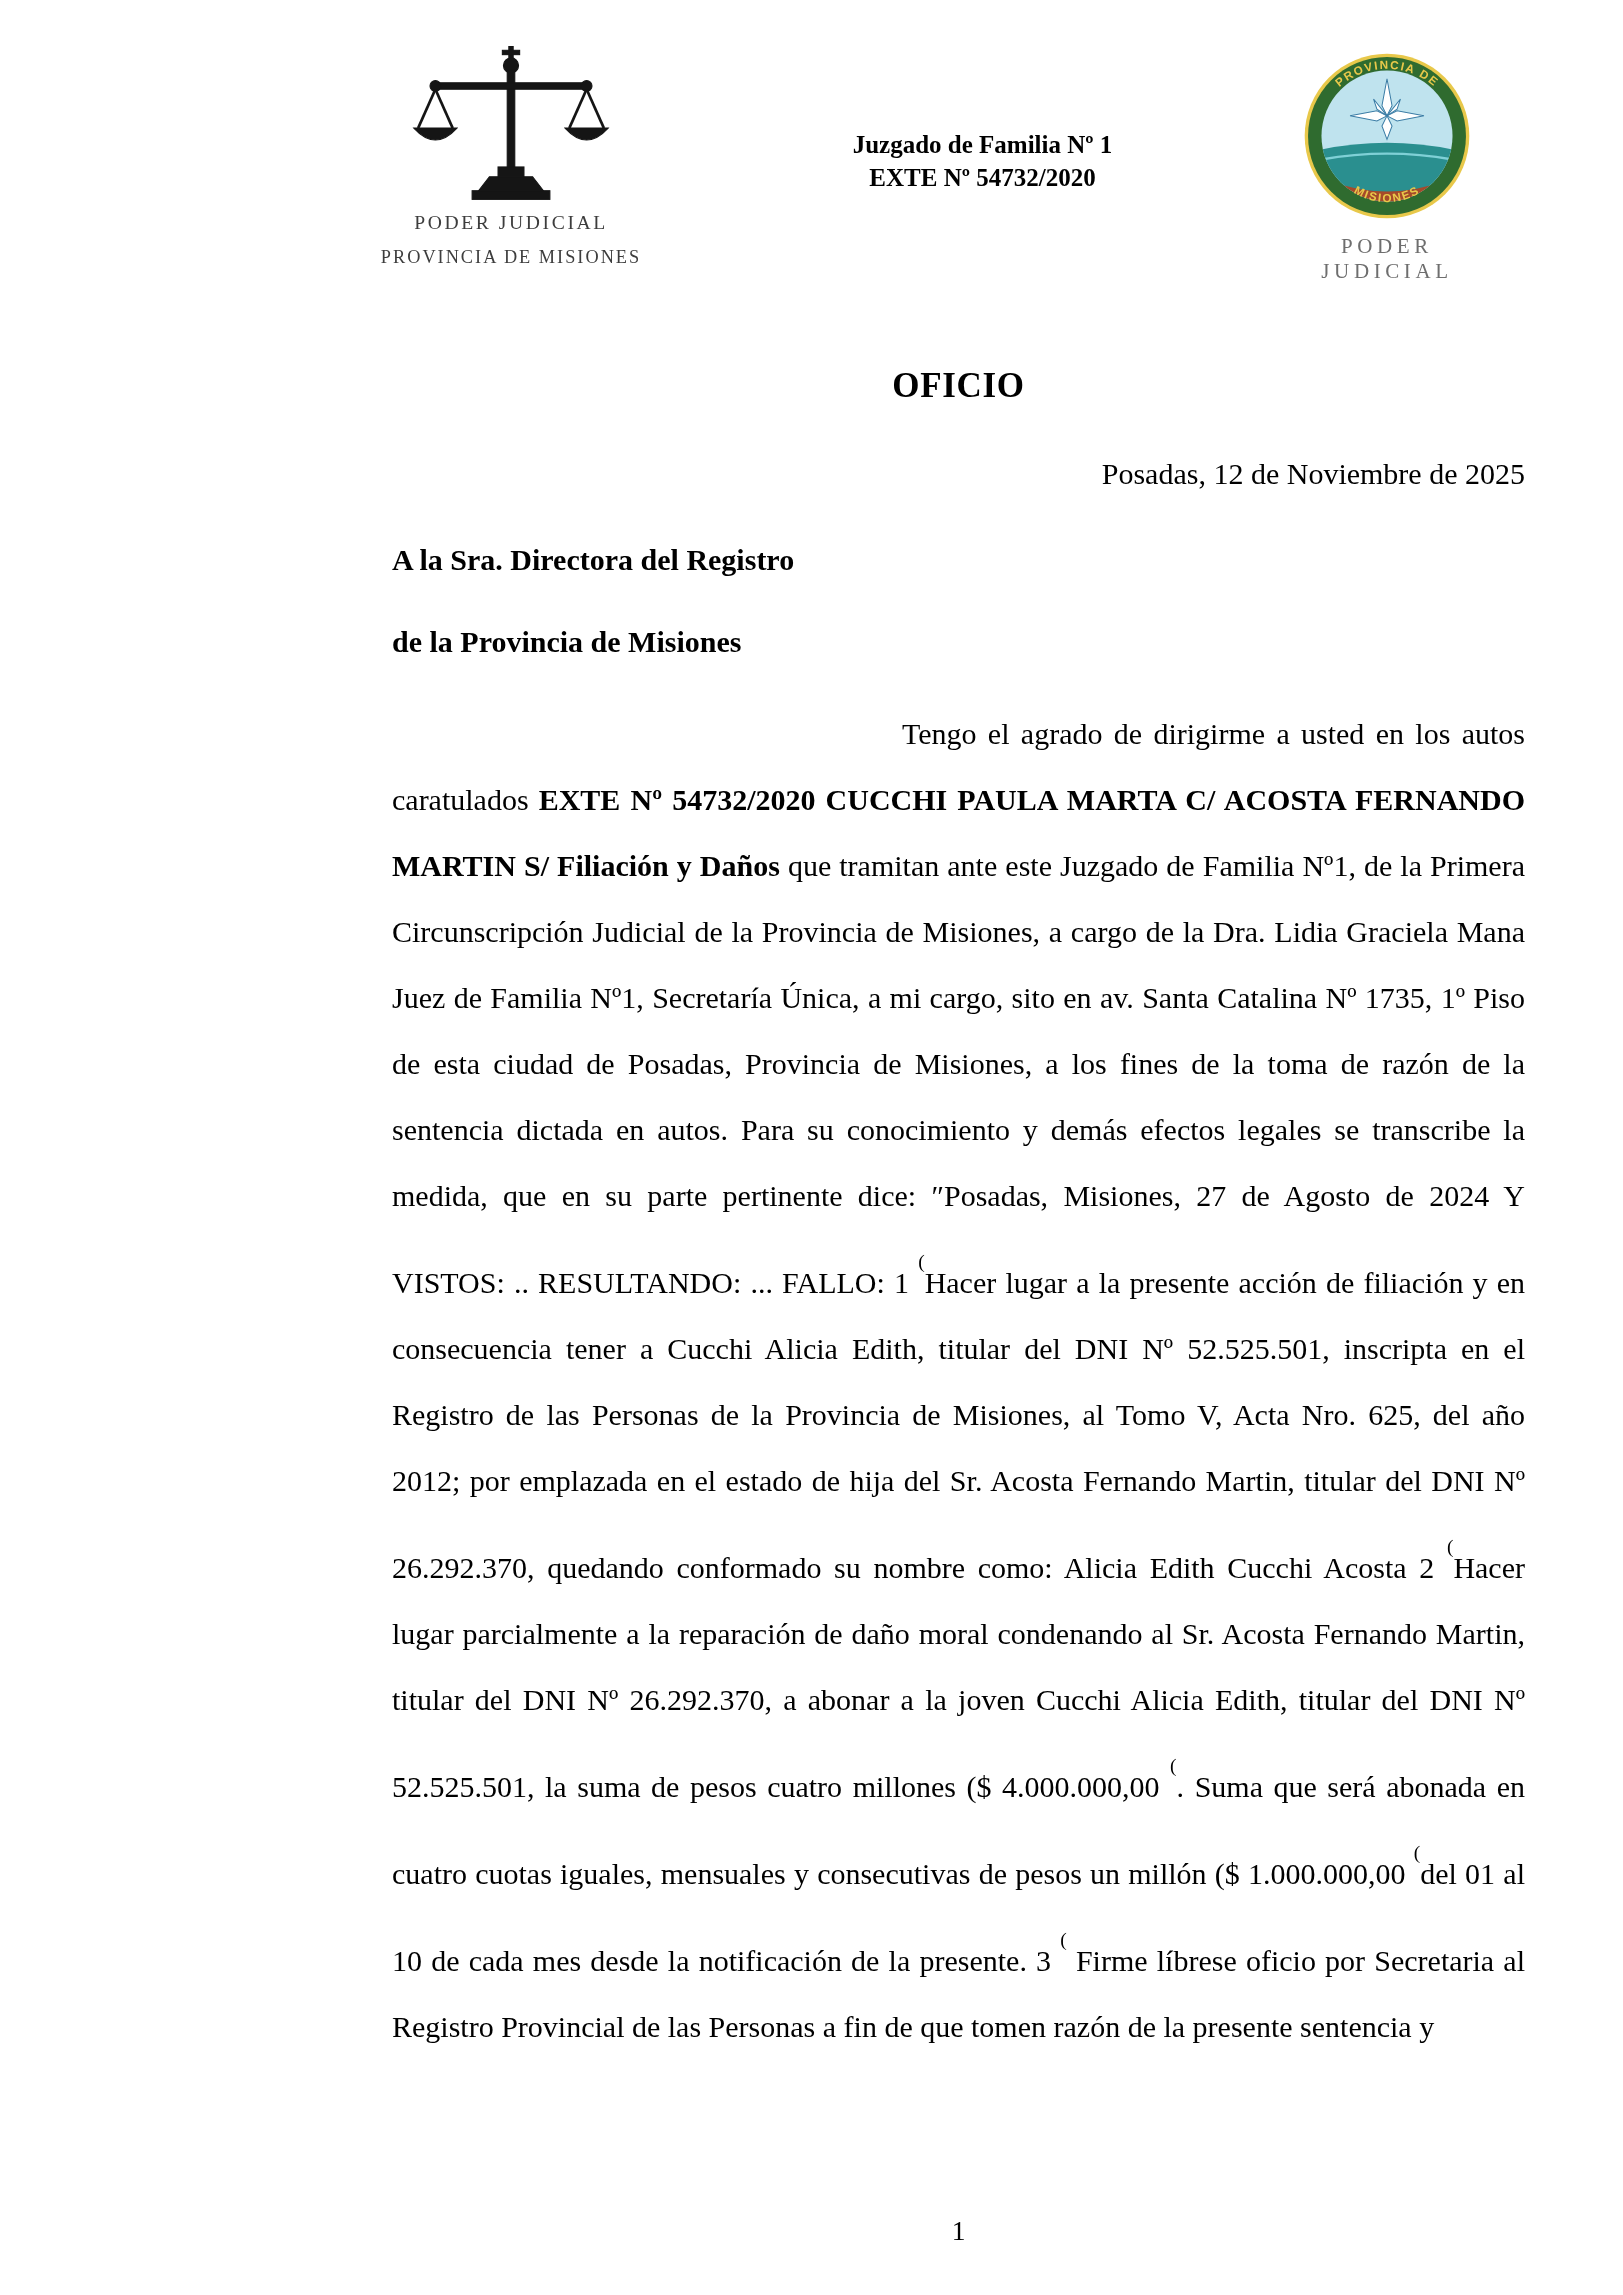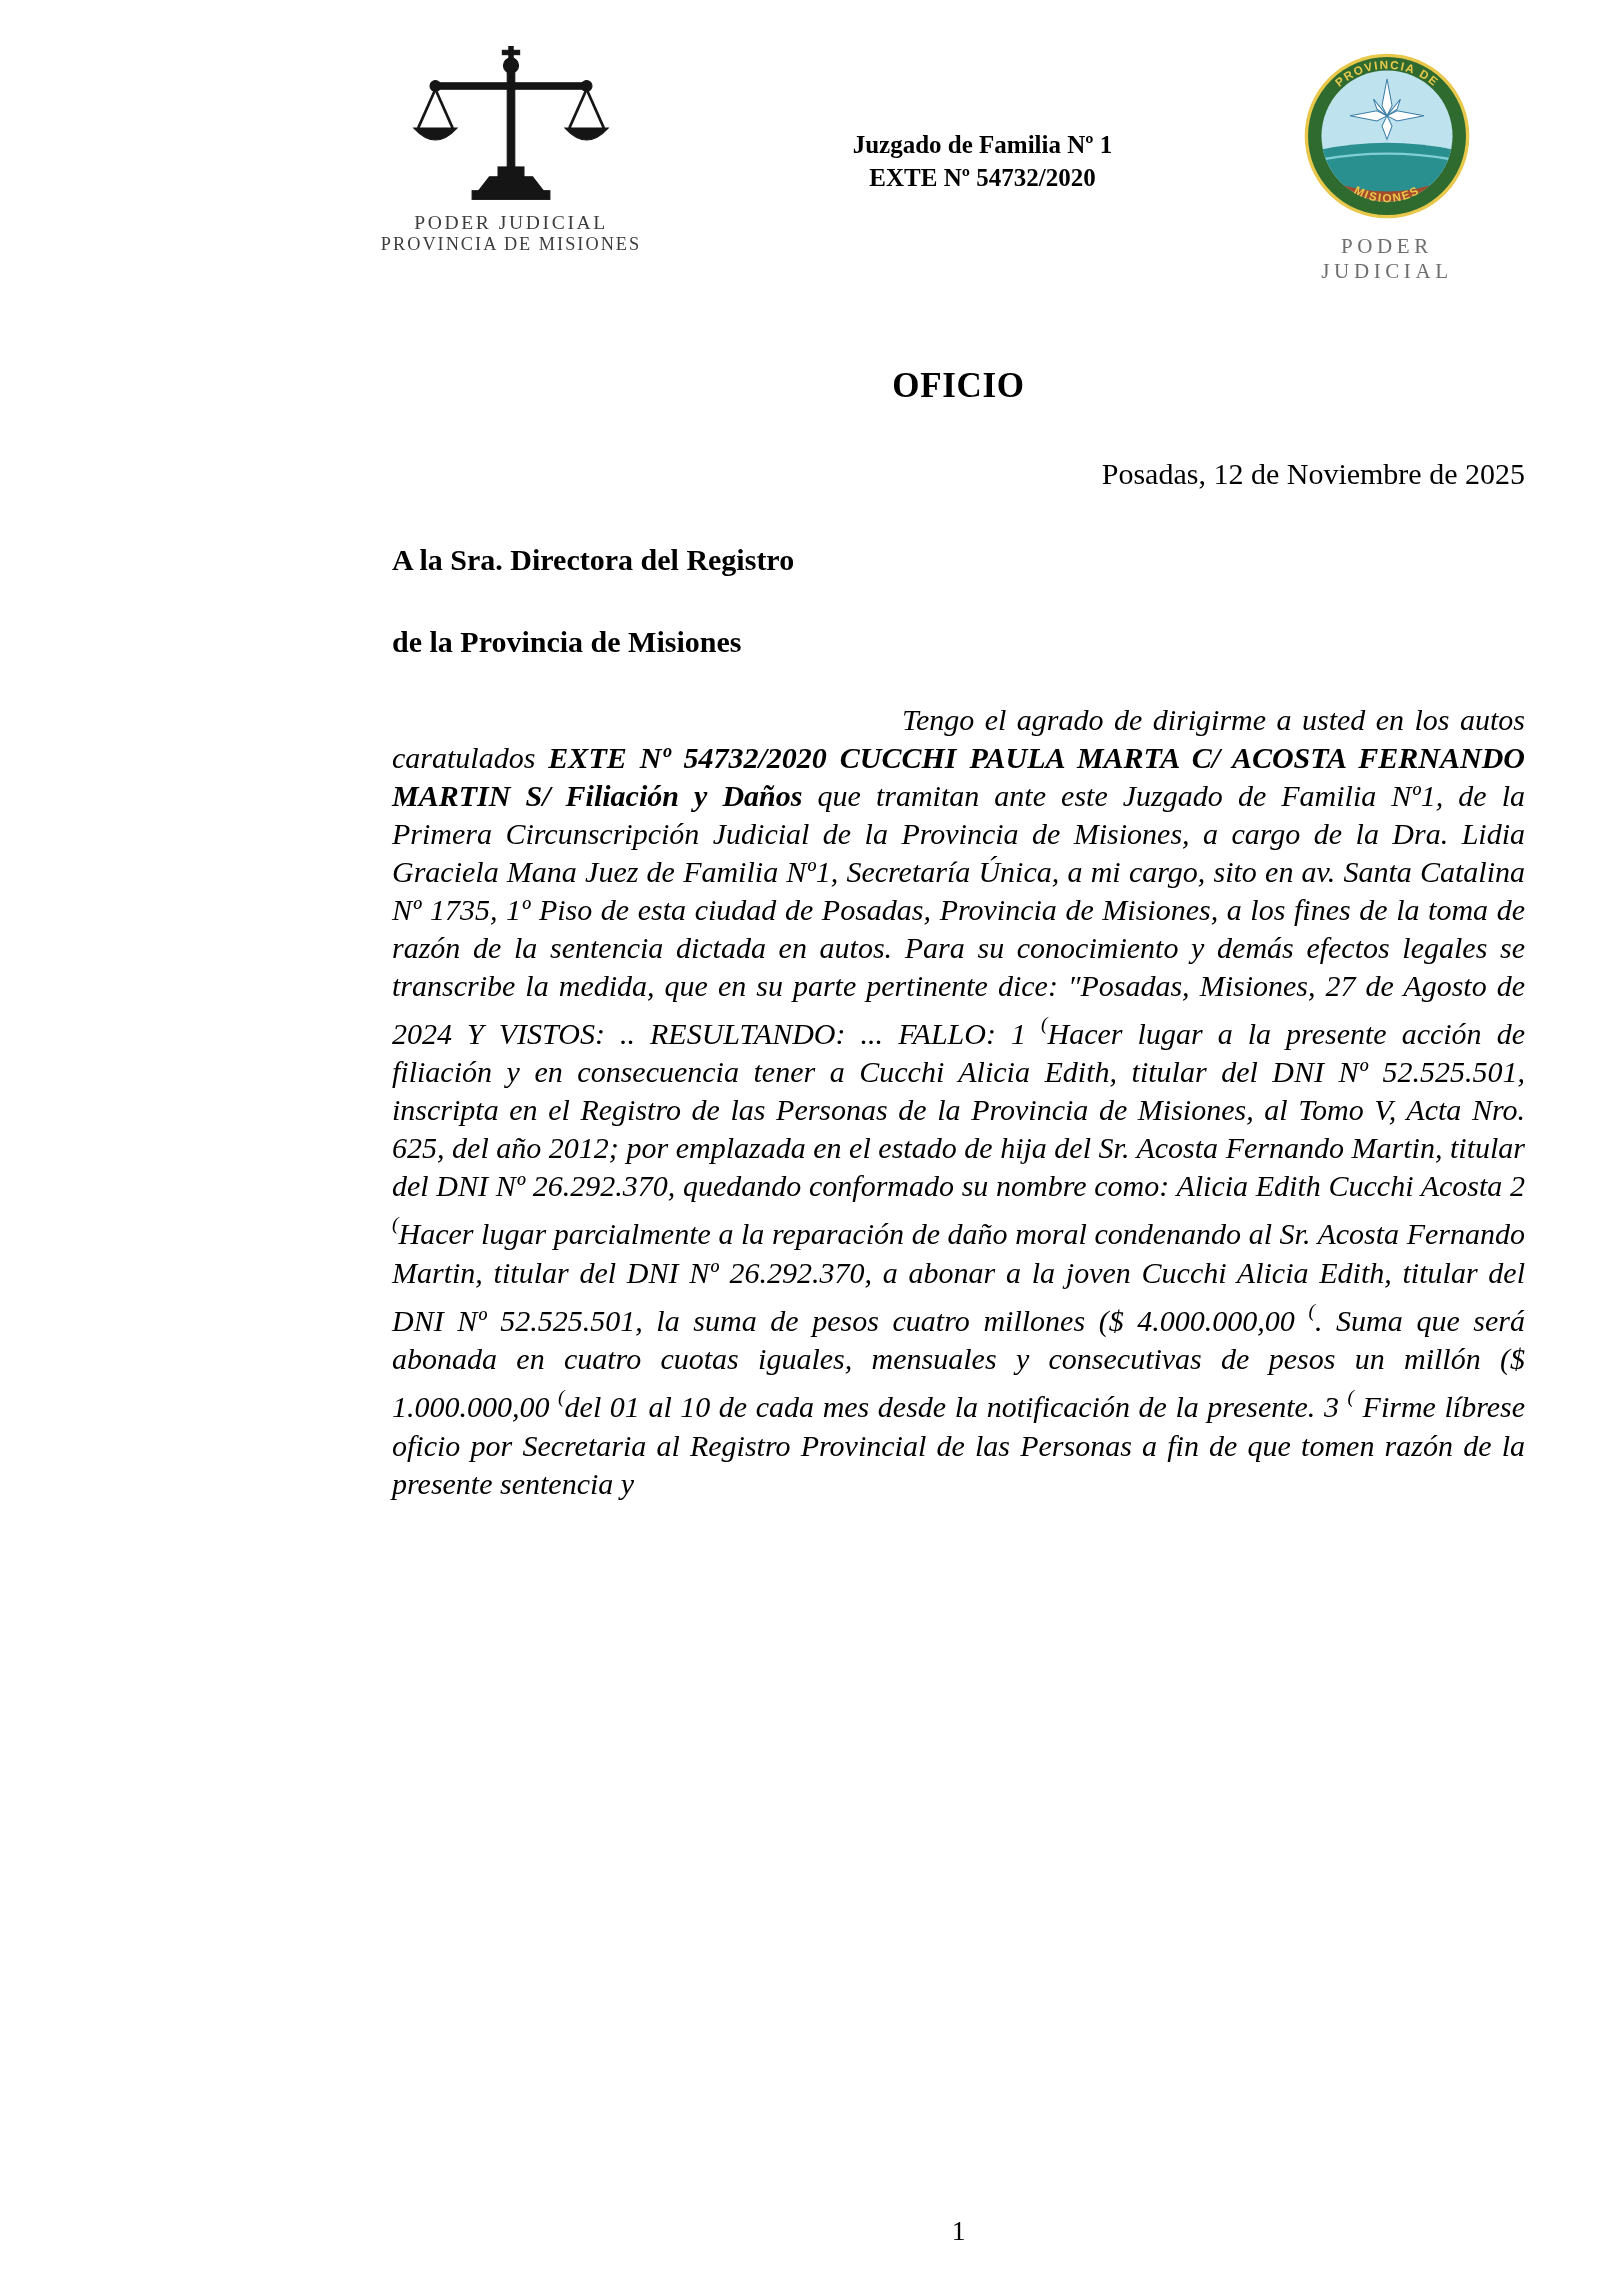--- a/index.html
+++ b/index.html
@@ -14,21 +14,21 @@
 
   
   .header-left {
     position: absolute; left: 357px; top: 46px; width: 308px;
     text-align: center;
   }
   .header-left .caption1 {
     font-size: 19.6px; letter-spacing: 2.6px; color: #3d3d3d; margin-top: 3.9px;
   }
   .header-left .caption2 {
-    font-size: 18.3px; letter-spacing: 2px; color: #3d3d3d; margin-top: 0;
+    font-size: 18.3px; letter-spacing: 2px; color: #3d3d3d; margin-top: 13px;
   }
 
   .header-center {
     position: absolute; left: 747px; top: 128px; width: 471px;
     text-align: center; font-weight: bold; font-size: 25px; line-height: 33px;
   }
 
   .header-right {
     position: absolute; left: 1279px; top: 52px; width: 216px;
     text-align: center;
@@ -47,22 +47,22 @@
     letter-spacing: 0.7px;
   }
   .date-line {
     text-align: right; font-size: 30px; margin-top: 51px;
   }
   .addressee { margin-top: 27.5px; }
   .addressee p {
     font-weight: bold; font-size: 30px; margin: 0; line-height: 82px;
   }
   .body-par {
-    font-size: 30px; line-height: 38px; text-align: justify;
-    text-indent: 510px; margin-top: 18.3px; font-style: italic;
+    font-size: 30px; line-height: 66px; text-align: justify;
+    text-indent: 510px; margin-top: 18.3px;
   }
   .bold { font-weight: bold; }
   .sup { font-size: 65%; vertical-align: 38%; }
 
   .footer {
     position: absolute; left: 392px; top: 2215px; width: 1133px;
     text-align: center; font-size: 27.5px;
   }
 
   svg { display: block; margin: 0 auto; }

